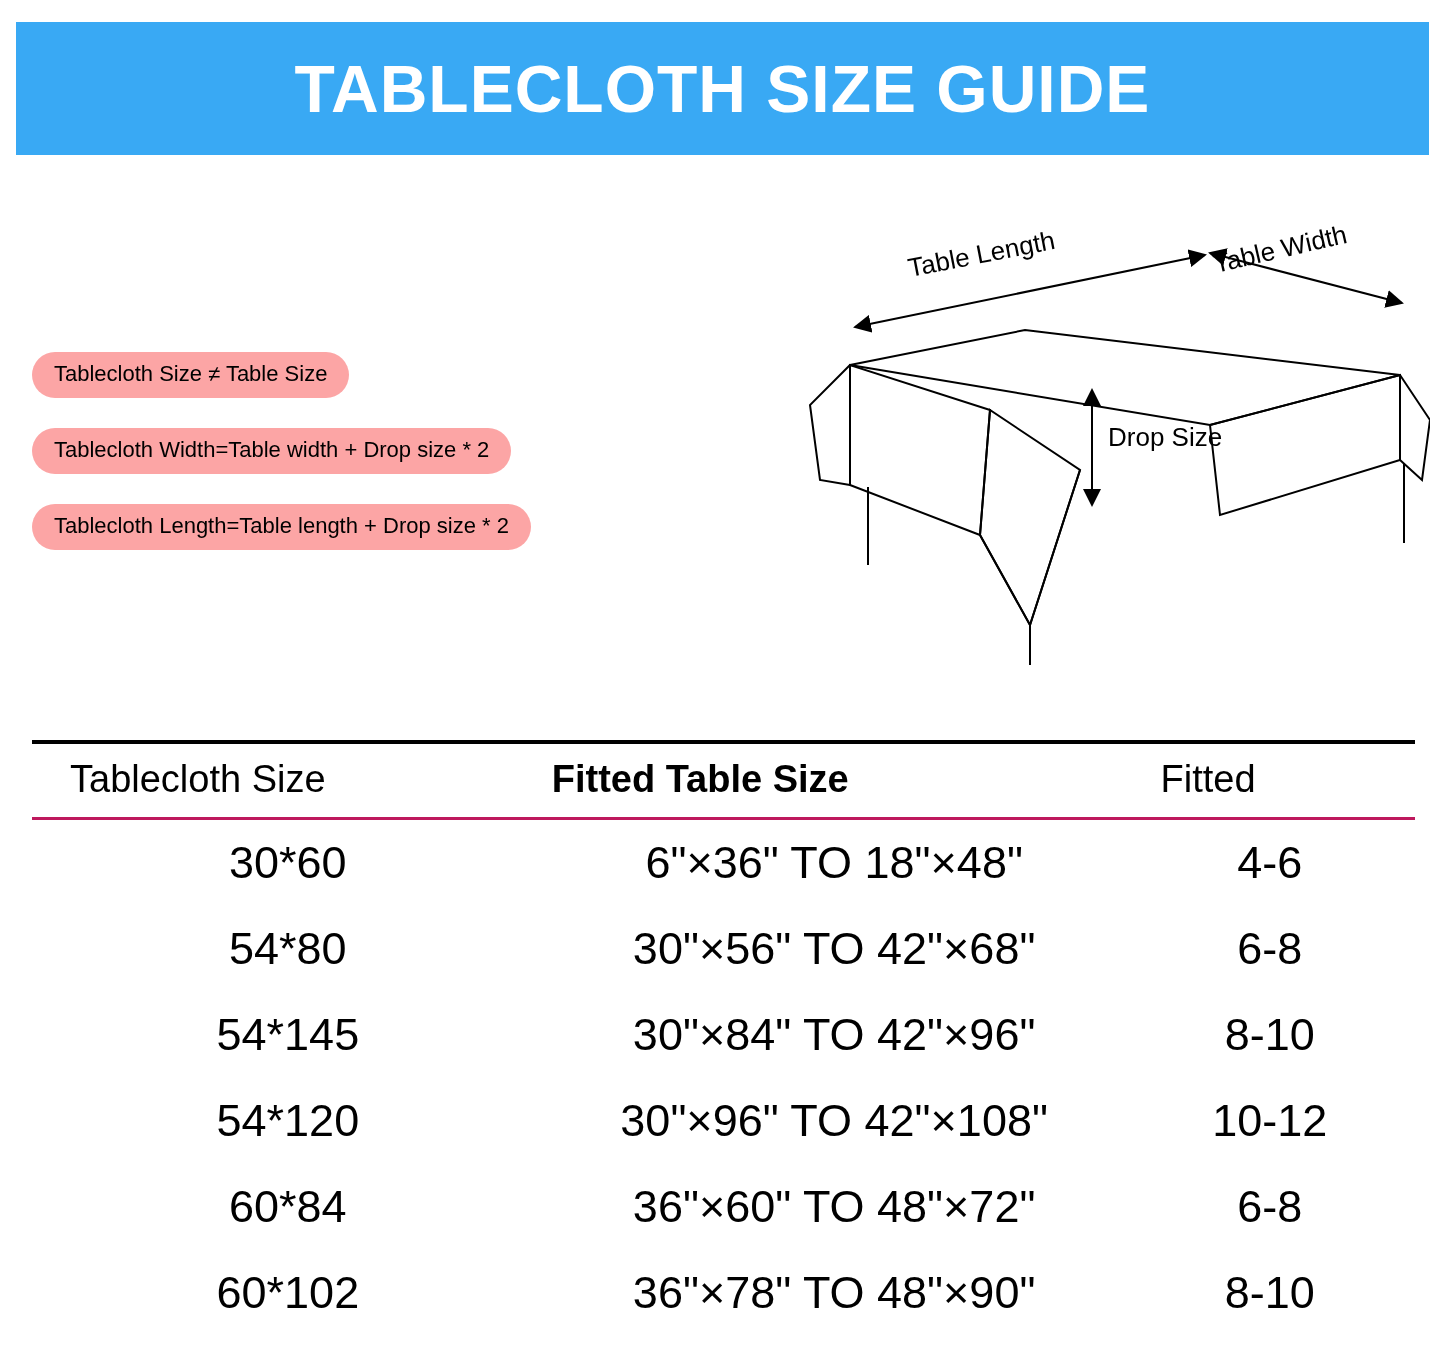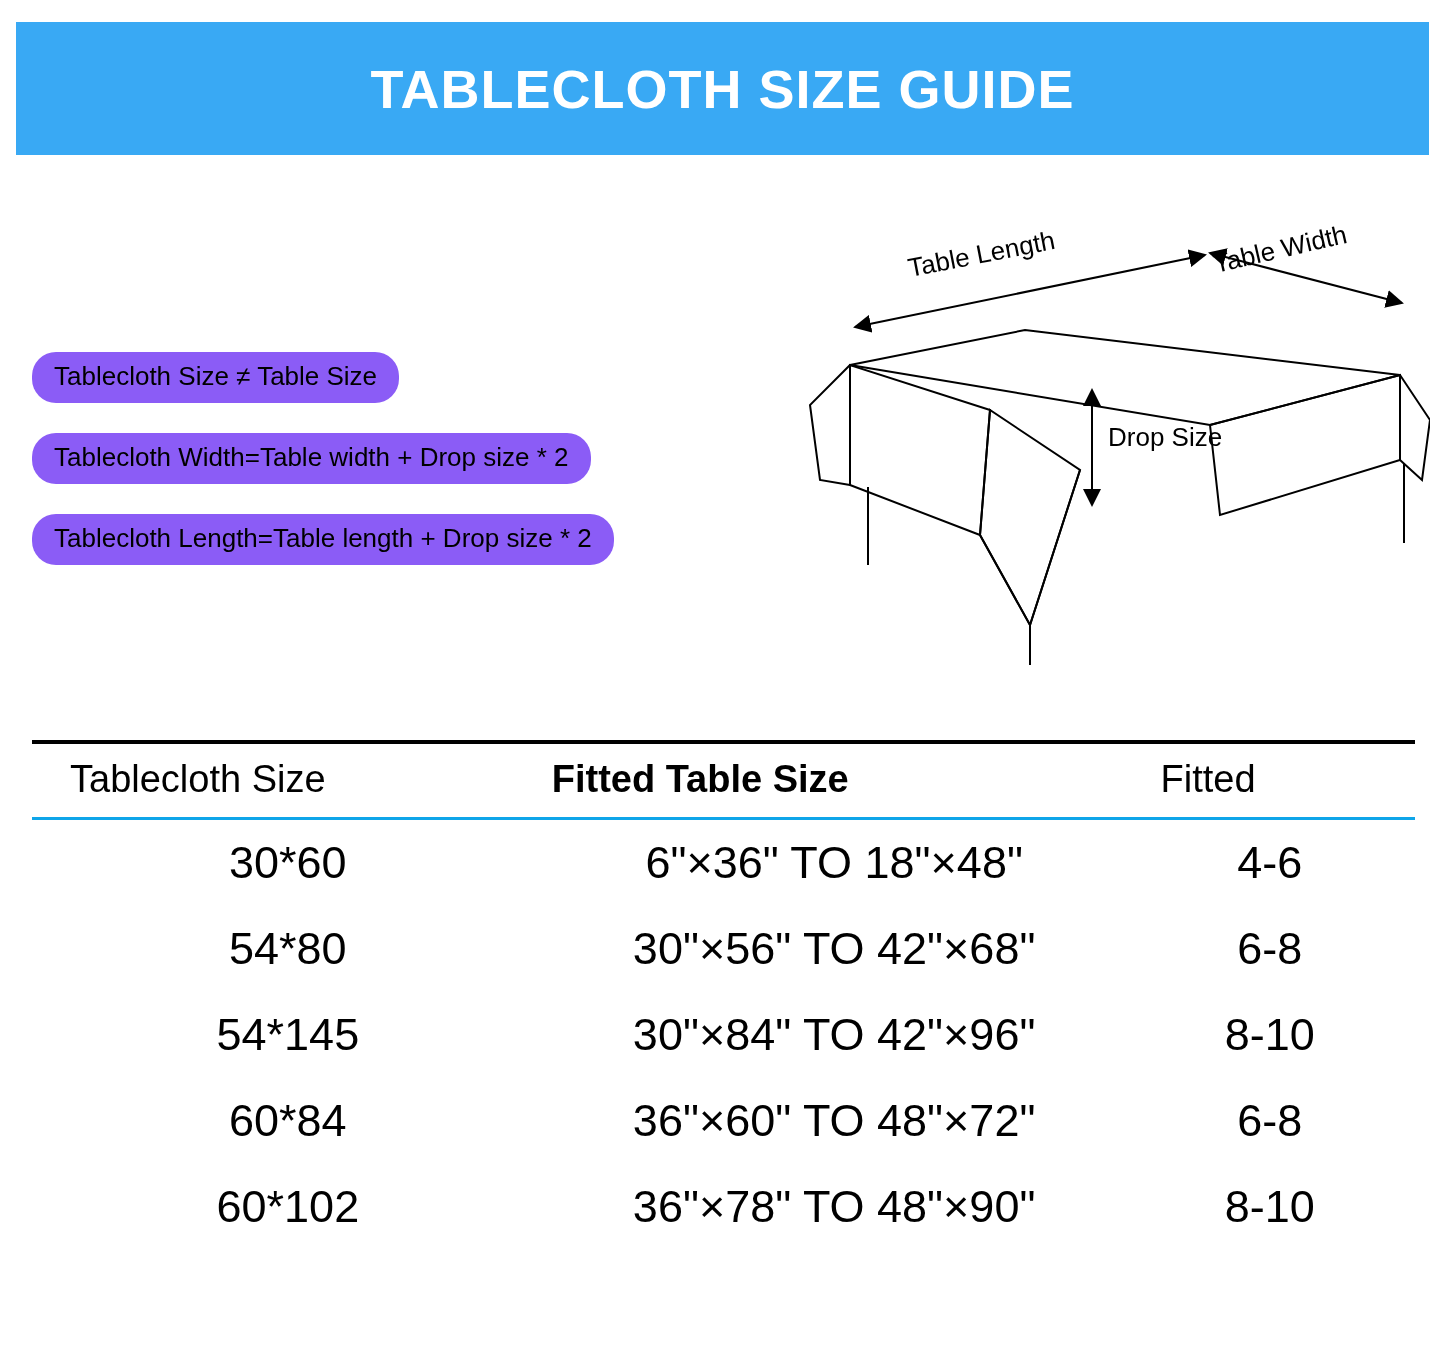--- a/index.html
+++ b/index.html
@@ -23,39 +23,39 @@
     top: 22px;
     width: 1413px;
     height: 133px;
     background: #39a9f4;
     display: flex;
     align-items: center;
     justify-content: center;
   }
   .banner-title {
     color: #ffffff;
-    font-size: 54px;
+    font-size: 66px;
     font-weight: bold;
     letter-spacing: 1px;
     line-height: 1;
     white-space: nowrap;
   }
 
   
   .pills {
     position: absolute;
     left: 32px;
     top: 352px;
     width: 800px;
   }
   .pill {
-    background: #8b5cf6;
+    background: #fca5a5;
     border-radius: 24px;
     color: #000000;
-    font-size: 26px;
+    font-size: 22px;
     padding: 9px 22px 11px 22px;
     display: inline-block;
     margin-bottom: 30px;
     white-space: nowrap;
   }
 
   
   .illustration {
     position: absolute;
     left: 790px;
@@ -76,21 +76,21 @@
     width: 100%;
     border-collapse: collapse;
     font-size: 33px;
   }
   table.size-table thead th {
     font-weight: normal;
     font-size: 38px;
     text-align: left;
     padding: 14px 0 16px 0;
     border-top: 4px solid #000;
-    border-bottom: 3px solid #0ea5e9;
+    border-bottom: 3px solid #be185d;
   }
   table.size-table thead th.col-a { padding-left: 38px; }
   table.size-table thead th.col-b { padding-left: 8px; font-weight: bold; }
   table.size-table thead th.col-c { padding-left: 36px; }
 
   table.size-table tbody td {
     text-align: center;
     padding: 17px 0 17px 0;
     font-size: 45px;
   }
@@ -178,20 +178,25 @@
         <td>54*80</td>
         <td>30"×56" TO 42"×68"</td>
         <td>6-8</td>
       </tr>
       <tr>
         <td>54*145</td>
         <td>30"×84" TO 42"×96"</td>
         <td>8-10</td>
       </tr>
       <tr>
+        <td>54*120</td>
+        <td>30"×96" TO 42"×108"</td>
+        <td>10-12</td>
+      </tr>
+      <tr>
         <td>60*84</td>
         <td>36"×60" TO 48"×72"</td>
         <td>6-8</td>
       </tr>
       <tr>
         <td>60*102</td>
         <td>36"×78" TO 48"×90"</td>
         <td>8-10</td>
       </tr>
     </tbody>

